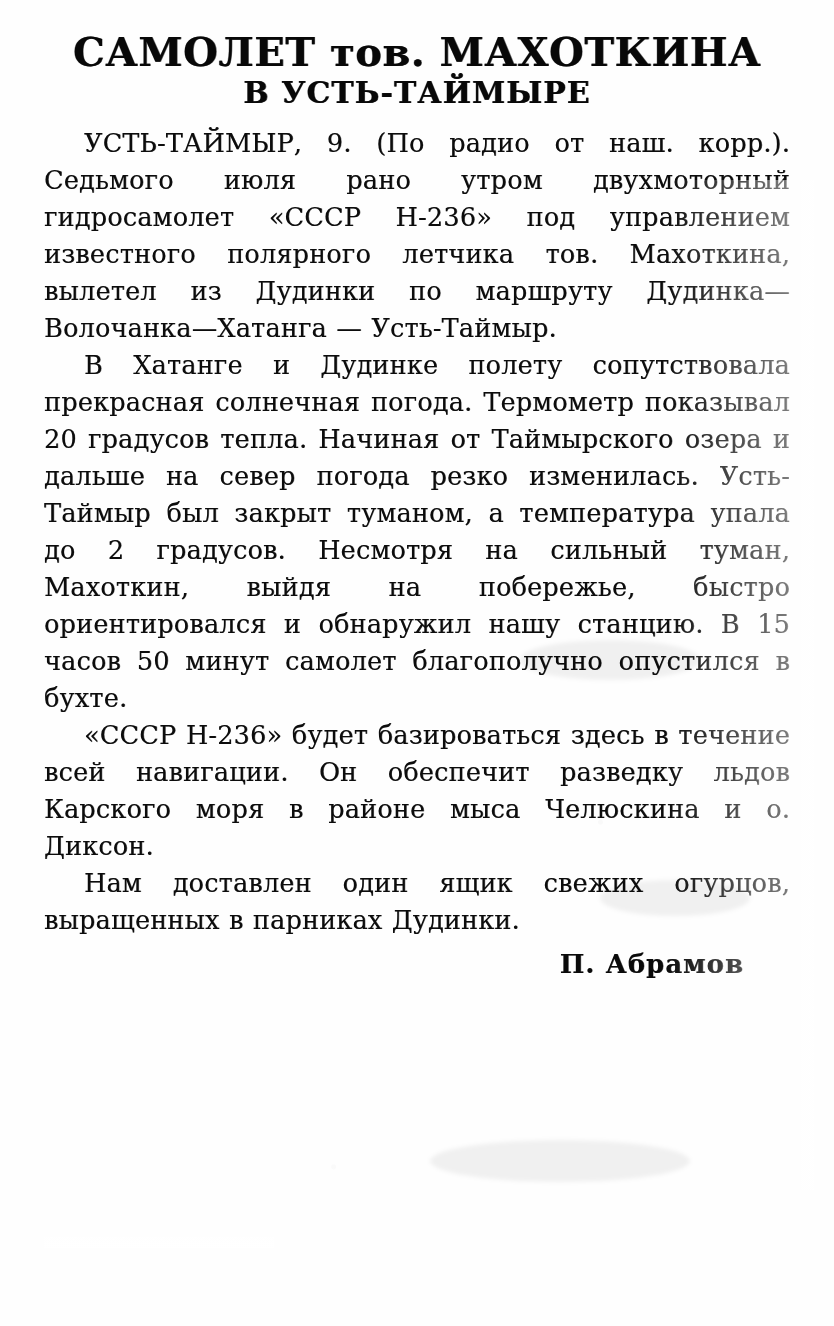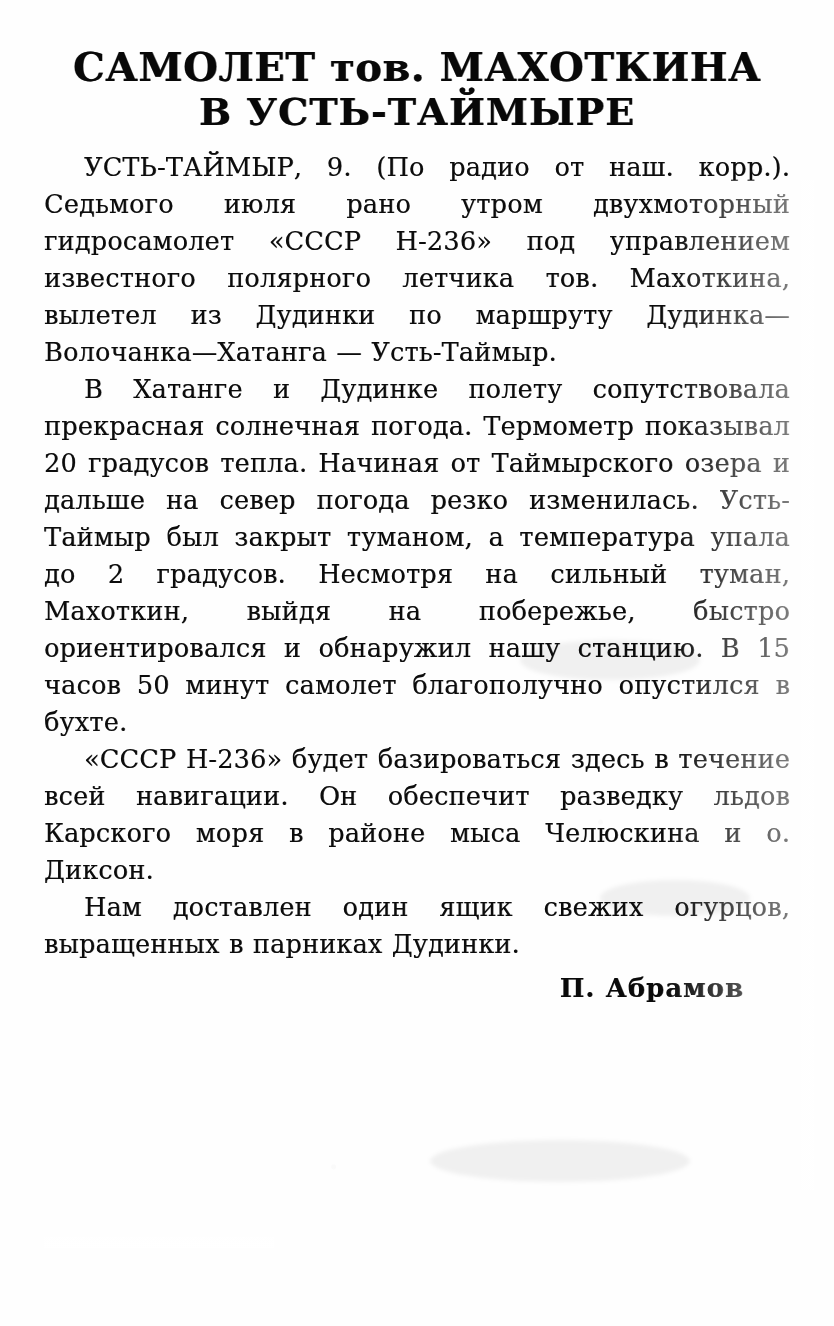--- a/index.html
+++ b/index.html
@@ -12,21 +12,21 @@
     height: 1326px;
     font-family: "Liberation Serif", serif;
     color: #0a0a0a;
     overflow: hidden;
     position: relative;
   }
   .page {
     width: 834px;
     height: 1326px;
     box-sizing: border-box;
-    padding: 43px 44px 18px 44px;
+    padding: 28px 44px 18px 44px;
     position: relative;
     background: #fefefe;
     background-image:
       radial-gradient(circle at 12% 30%, rgba(0,0,0,0.020) 0 2px, transparent 3px),
       radial-gradient(circle at 72% 62%, rgba(0,0,0,0.018) 0 2px, transparent 3px),
       radial-gradient(circle at 40% 88%, rgba(0,0,0,0.016) 0 2px, transparent 3px);
   }
   .headline {
     text-align: center;
     font-family: "DejaVu Serif", serif;
@@ -36,21 +36,21 @@
     letter-spacing: 0.5px;
     margin: 0 0 12px 0;
     color: #080808;
     text-shadow: 0.6px 0 0 rgba(0,0,0,0.55), -0.4px 0 0 rgba(0,0,0,0.35);
   }
   .headline .line {
     display: block;
     white-space: nowrap;
   }
   .headline .line2 {
-    font-size: 38px;
+    font-size: 30px;
     letter-spacing: 1px;
   }
   .body-text {
     margin-top: 14px;
   }
   p.para {
     margin: 0;
     font-family: "DejaVu Serif", serif;
     font-size: 25.5px;
     line-height: 37px;

